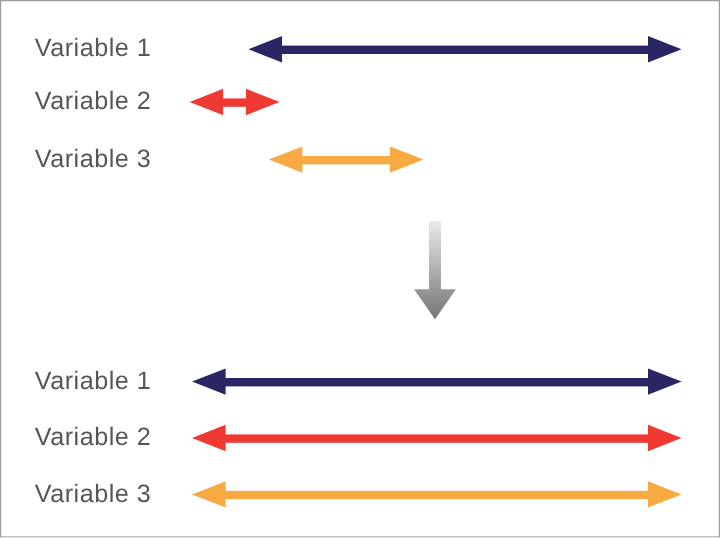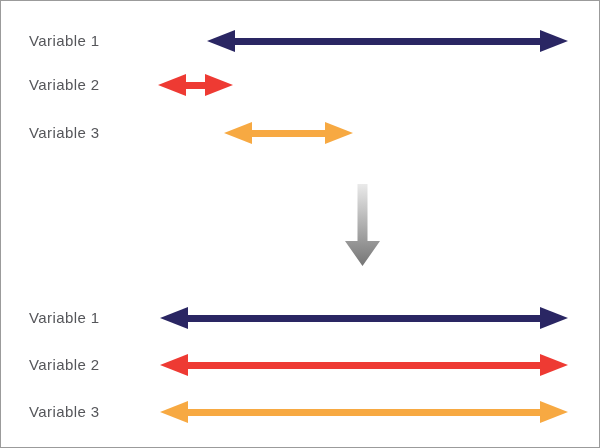--- a/index.html
+++ b/index.html
@@ -18,21 +18,21 @@
     position: absolute;
     left: 0;
     right: 0;
     height: 32px;
   }
   .var-label {
     position: absolute;
     top: 0;
     height: 32px;
     line-height: 32px;
-    font-size: 15px;
+    font-size: 21px;
     font-weight: 400;
     letter-spacing: 0.4px;
     white-space: nowrap;
   }
   .h-arrow {
     position: absolute;
   }
   .h-arrow .head-left,
   .h-arrow .head-right {
     position: absolute;

